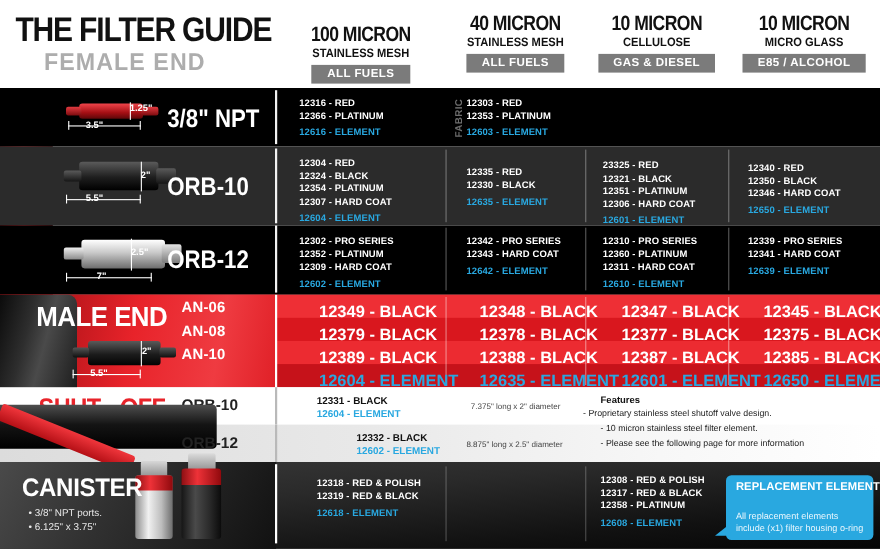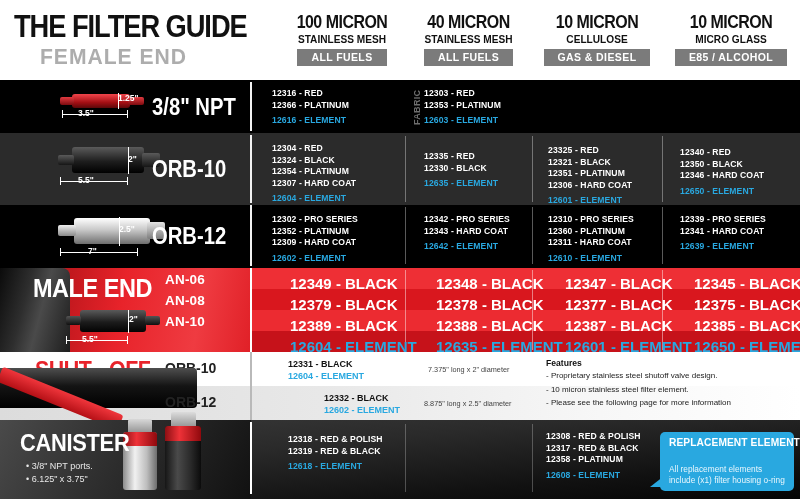--- a/index.html
+++ b/index.html
@@ -197,21 +197,21 @@
 </style>
 </head>
 <body>
 
 <div class="sheet">
 
   <div class="header">
     <div class="title">THE FILTER GUIDE</div>
     <div class="subtitle">FEMALE END</div>
 
-    <div class="colhead" style="left:265px;width:154px;">
+    <div class="colhead" style="left:251px;width:154px;margin-top:10px;">
       <div class="micron">100 MICRON</div>
       <div class="mat">STAINLESS MESH</div>
       <div class="fuel">ALL FUELS</div>
     </div>
     <div class="colhead" style="left:405px;width:127px;">
       <div class="micron">40 MICRON</div>
       <div class="mat">STAINLESS MESH</div>
       <div class="fuel">ALL FUELS</div>
     </div>
     <div class="colhead" style="left:532px;width:130px;">
@@ -418,21 +418,21 @@
     <div class="band so-row1" style="top:272px;height:34px;">
       <div class="so-title">SHUT - OFF</div>
       <div class="so-orb" style="top:8px;">ORB-10</div>
       <div class="vdiv" style="left:250px;top:0;height:34px;background:#b9b9b9;"></div>
       <div class="so-pn" style="left:288px;top:6px;">
         <div>12331 - BLACK</div>
         <div class="el">12604 - ELEMENT</div>
       </div>
       <div class="so-dim" style="left:428px;top:13px;">7.375" long x 2" diameter</div>
       <div class="feat-h" style="left:546px;top:6px;">Features</div>
-      <div class="feat-l" style="left:546px;top:18px;text-align:center;">- Proprietary stainless steel shutoff valve design.</div>
+      <div class="feat-l" style="left:530px;top:18px;text-align:center;">- Proprietary stainless steel shutoff valve design.</div>
     </div>
 
     <div class="band so-row2" style="top:306px;height:34px;">
       <div class="so-left">
         <div class="shut-photo" style="left:-8px;top:-18px;width:205px;height:40px;"></div>
         <div class="shut-lever" style="left:0px;top:-20px;"></div>
       </div>
       <div class="so-orb" style="top:8px;">ORB-12</div>
       <div class="vdiv" style="left:250px;top:0;height:34px;background:#b9b9b9;"></div>
       <div class="so-pn" style="left:288px;top:6px;margin-left:36px;">

